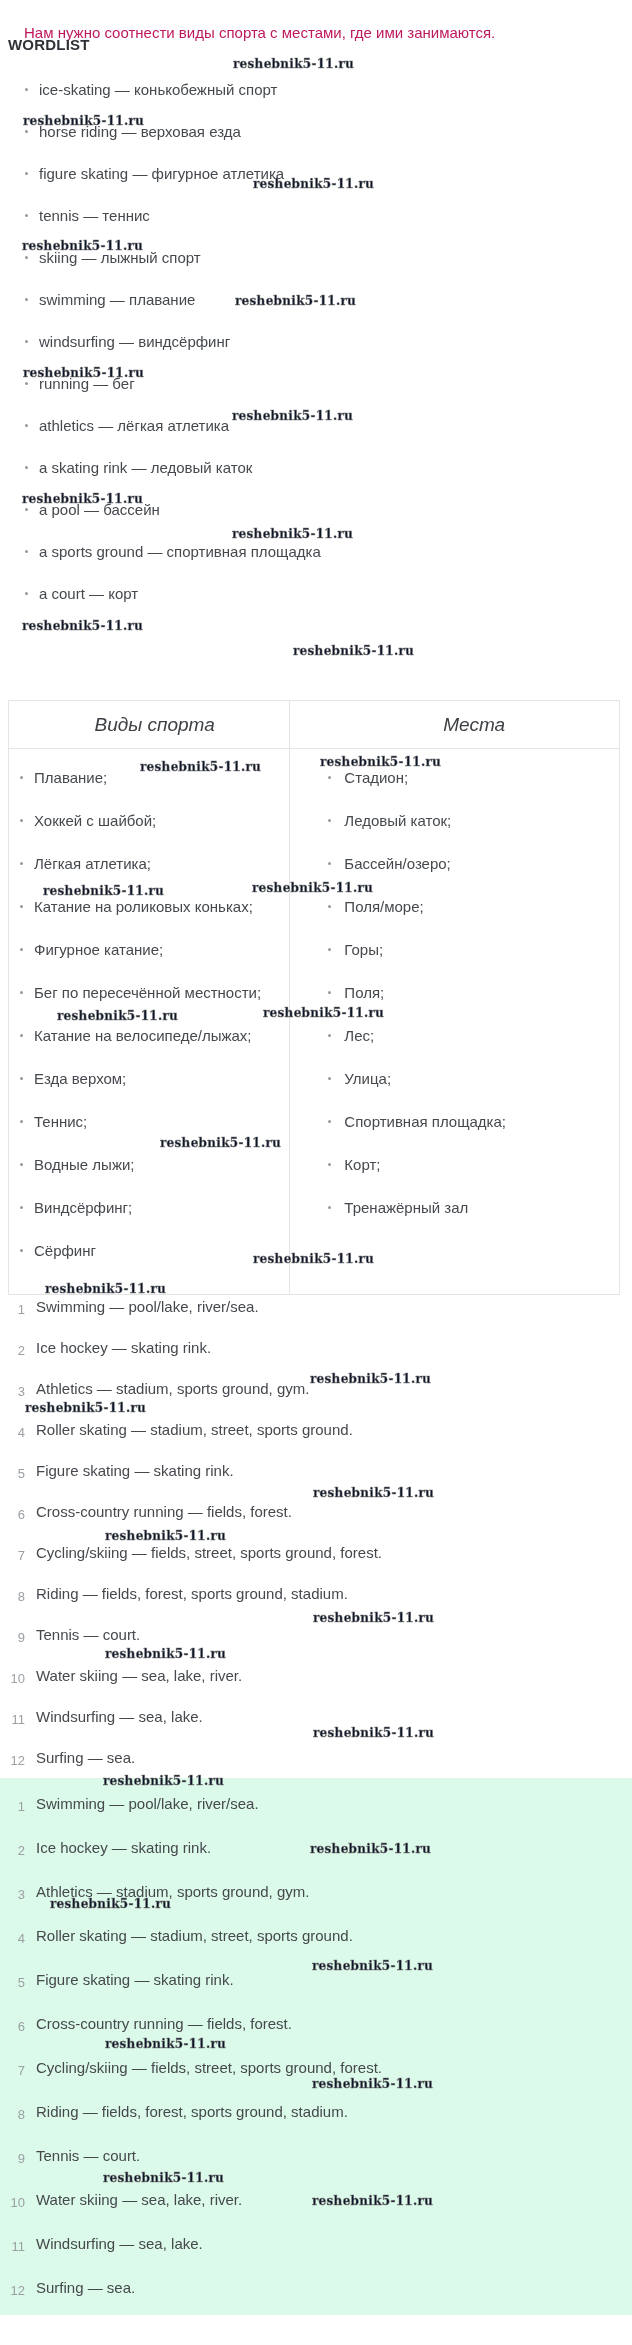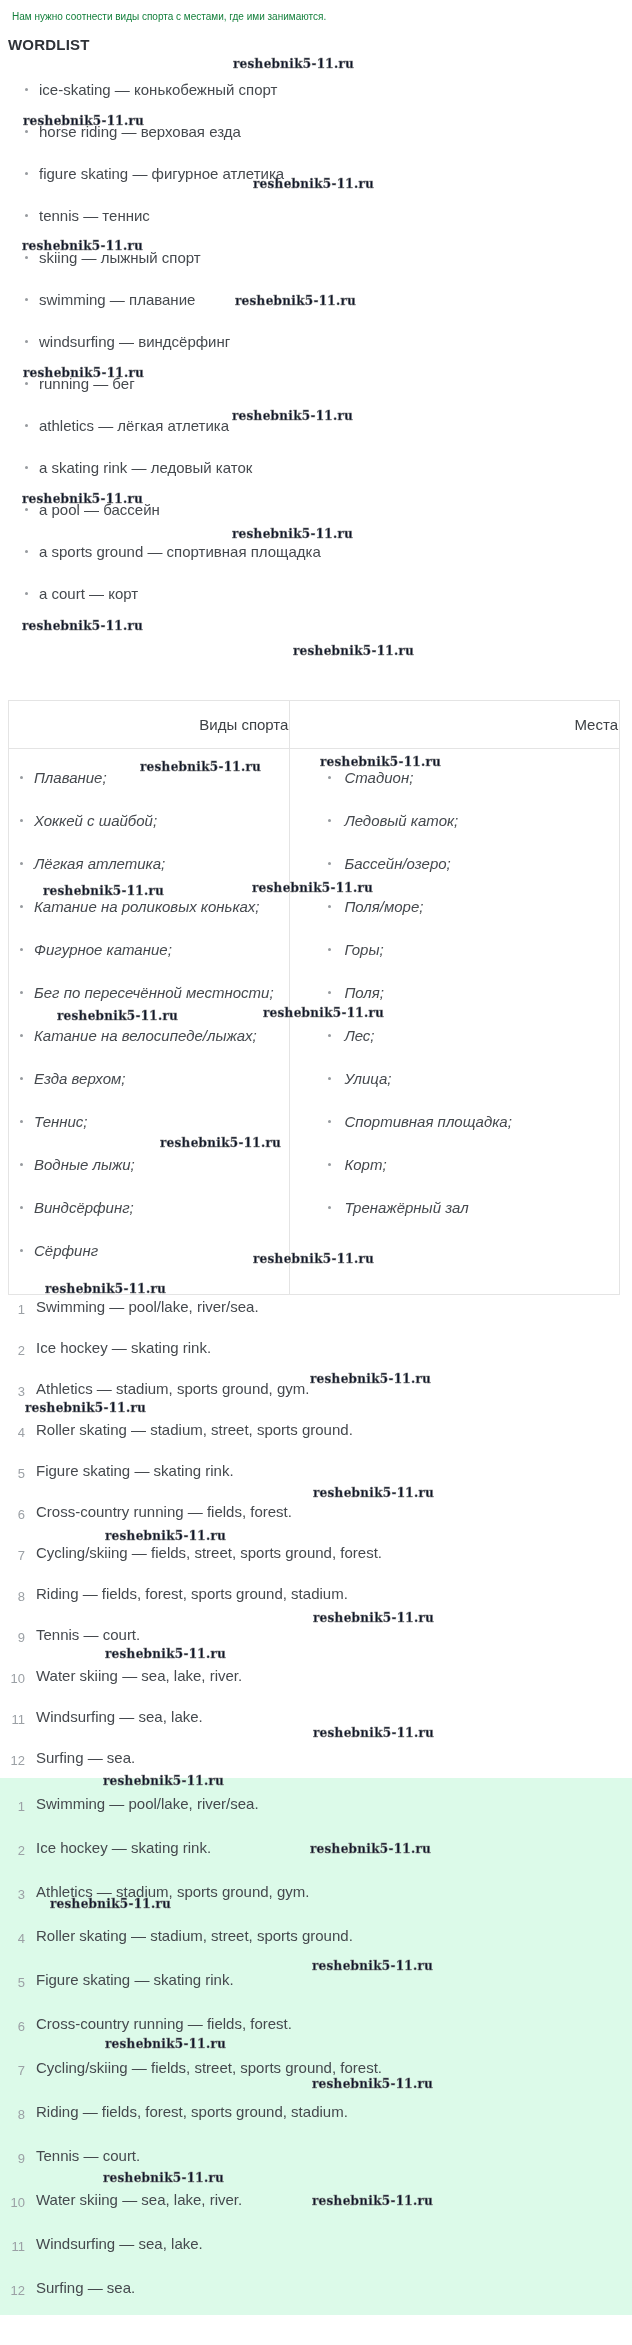--- a/index.html
+++ b/index.html
@@ -1,49 +1,49 @@
 <!DOCTYPE html>
 <html><head>
 <meta charset="utf-8">
 <style>
   html,body{margin:0;padding:0;background:#ffffff;}
   .page{
     position:relative;width:632px;height:2345px;margin:0;background:#ffffff;
     font-family:"Liberation Sans",sans-serif;color:#45494e;overflow:hidden;
   }
   .intro{
-    position:absolute;top:6px;left:8px;right:8px;margin:4px;
-    font-size:10px;line-height:1.4;color:#15803d;
+    position:absolute;top:6px;left:8px;right:8px;margin:16px;
+    font-size:15px;line-height:1.4;color:#be185d;
   }
   .wordlist-heading{
     position:absolute;top:36px;left:8px;margin:0;
     font-size:15px;font-weight:700;letter-spacing:0.2px;color:#2f3338;
   }
   ul.wordlist{
     position:absolute;top:80px;left:8px;right:8px;margin:0;padding:0;list-style:none;
   }
   ul.wordlist li{
     position:relative;height:42px;padding-left:31px;font-size:15px;line-height:20px;
   }
   ul.wordlist li::before{
     content:"";position:absolute;left:17px;top:8px;width:3px;height:3px;border-radius:50%;background:#969a9e;
   }
   table.match-table{
     position:absolute;top:700px;left:8px;width:612px;border-collapse:collapse;background:#fff;
   }
   .match-table th,.match-table td{border:1px solid #e4e4e4;}
   .match-table th{
-    height:45px;text-align:right;font-weight:normal;
-    font-size:15px;color:#3d4145;
+    height:45px;text-align:center;font-style:italic;font-weight:normal;
+    font-size:19px;color:#3d4145;
   }
   .match-table th.col1{width:294px;padding-left:12px;}
   .match-table th.col2{width:318px;padding-left:40px;}
   .match-table td{vertical-align:top;padding:19px 0 10px 0;}
   .match-table td ul{list-style:none;margin:0;padding:0;}
-  .match-table td li{position:relative;height:43px;font-size:15px;line-height:20px;font-style:italic;}
+  .match-table td li{position:relative;height:43px;font-size:15px;line-height:20px;}
   td.col1 li{padding-left:25px;}
   td.col1 li::before{
     content:"";position:absolute;left:11px;top:8px;width:3px;height:3px;border-radius:50%;background:#969a9e;
   }
   td.col2 li{padding-left:54px;}
   td.col2 li::before{
     content:"";position:absolute;left:38px;top:8px;width:3px;height:3px;border-radius:50%;background:#969a9e;
   }
   ol.answers{margin:0;padding:0;list-style:none;}
   ol.answers li{

